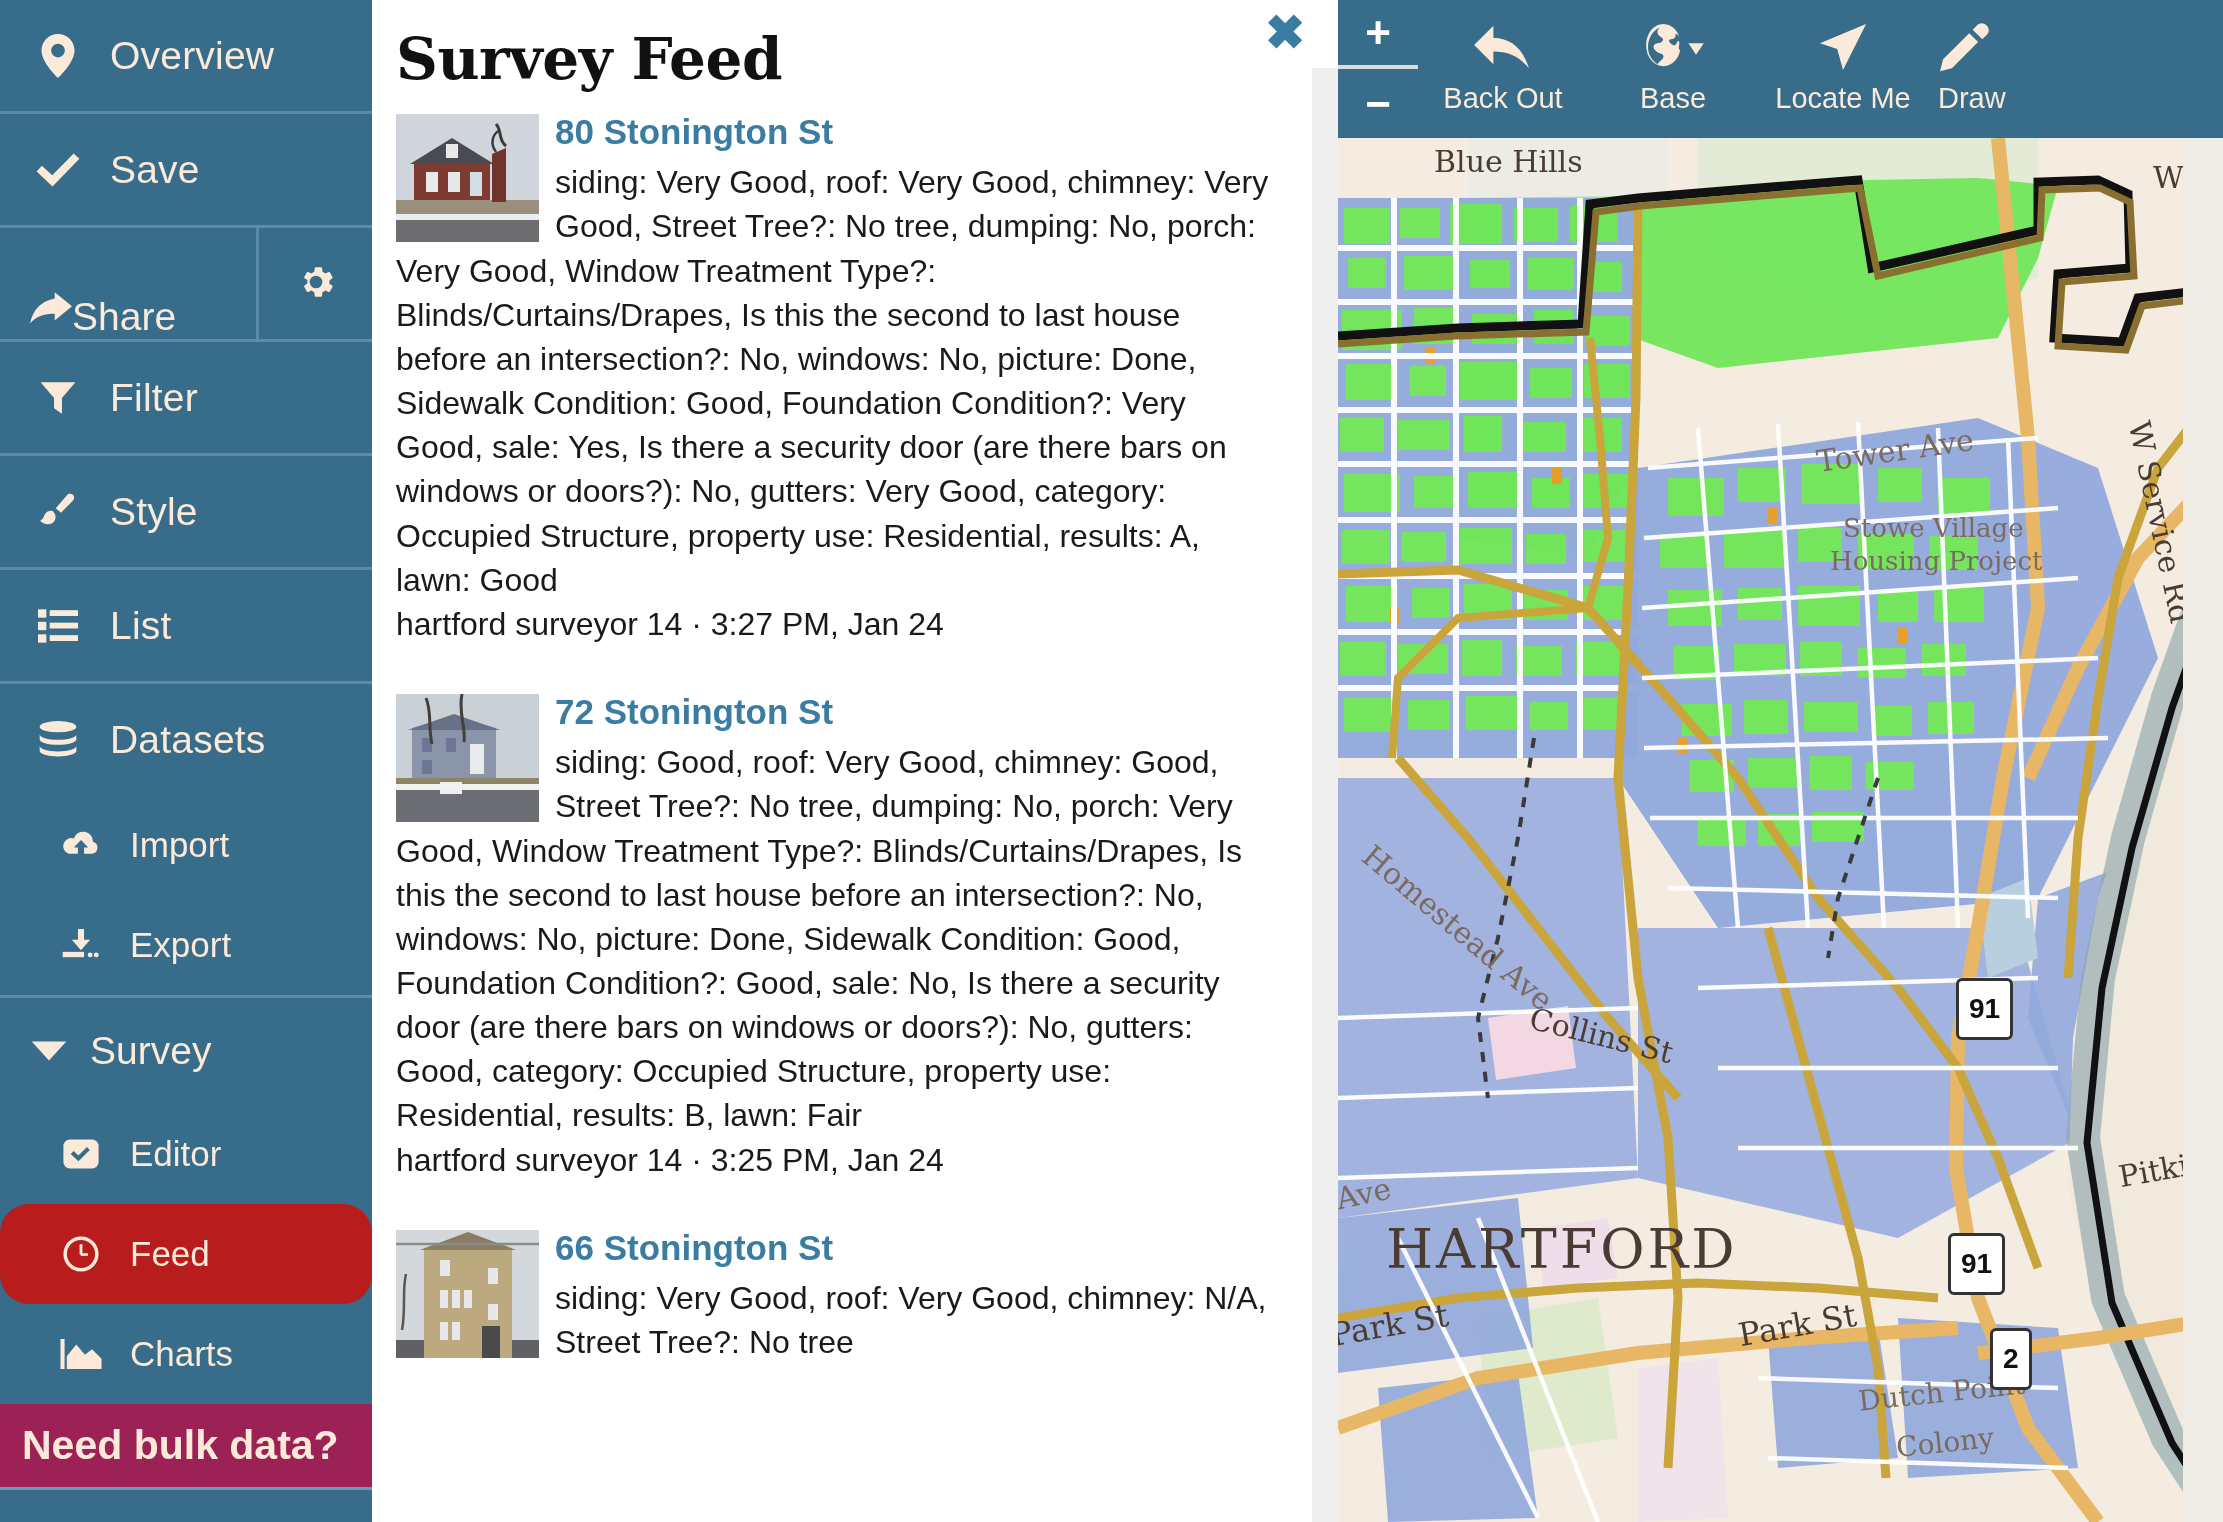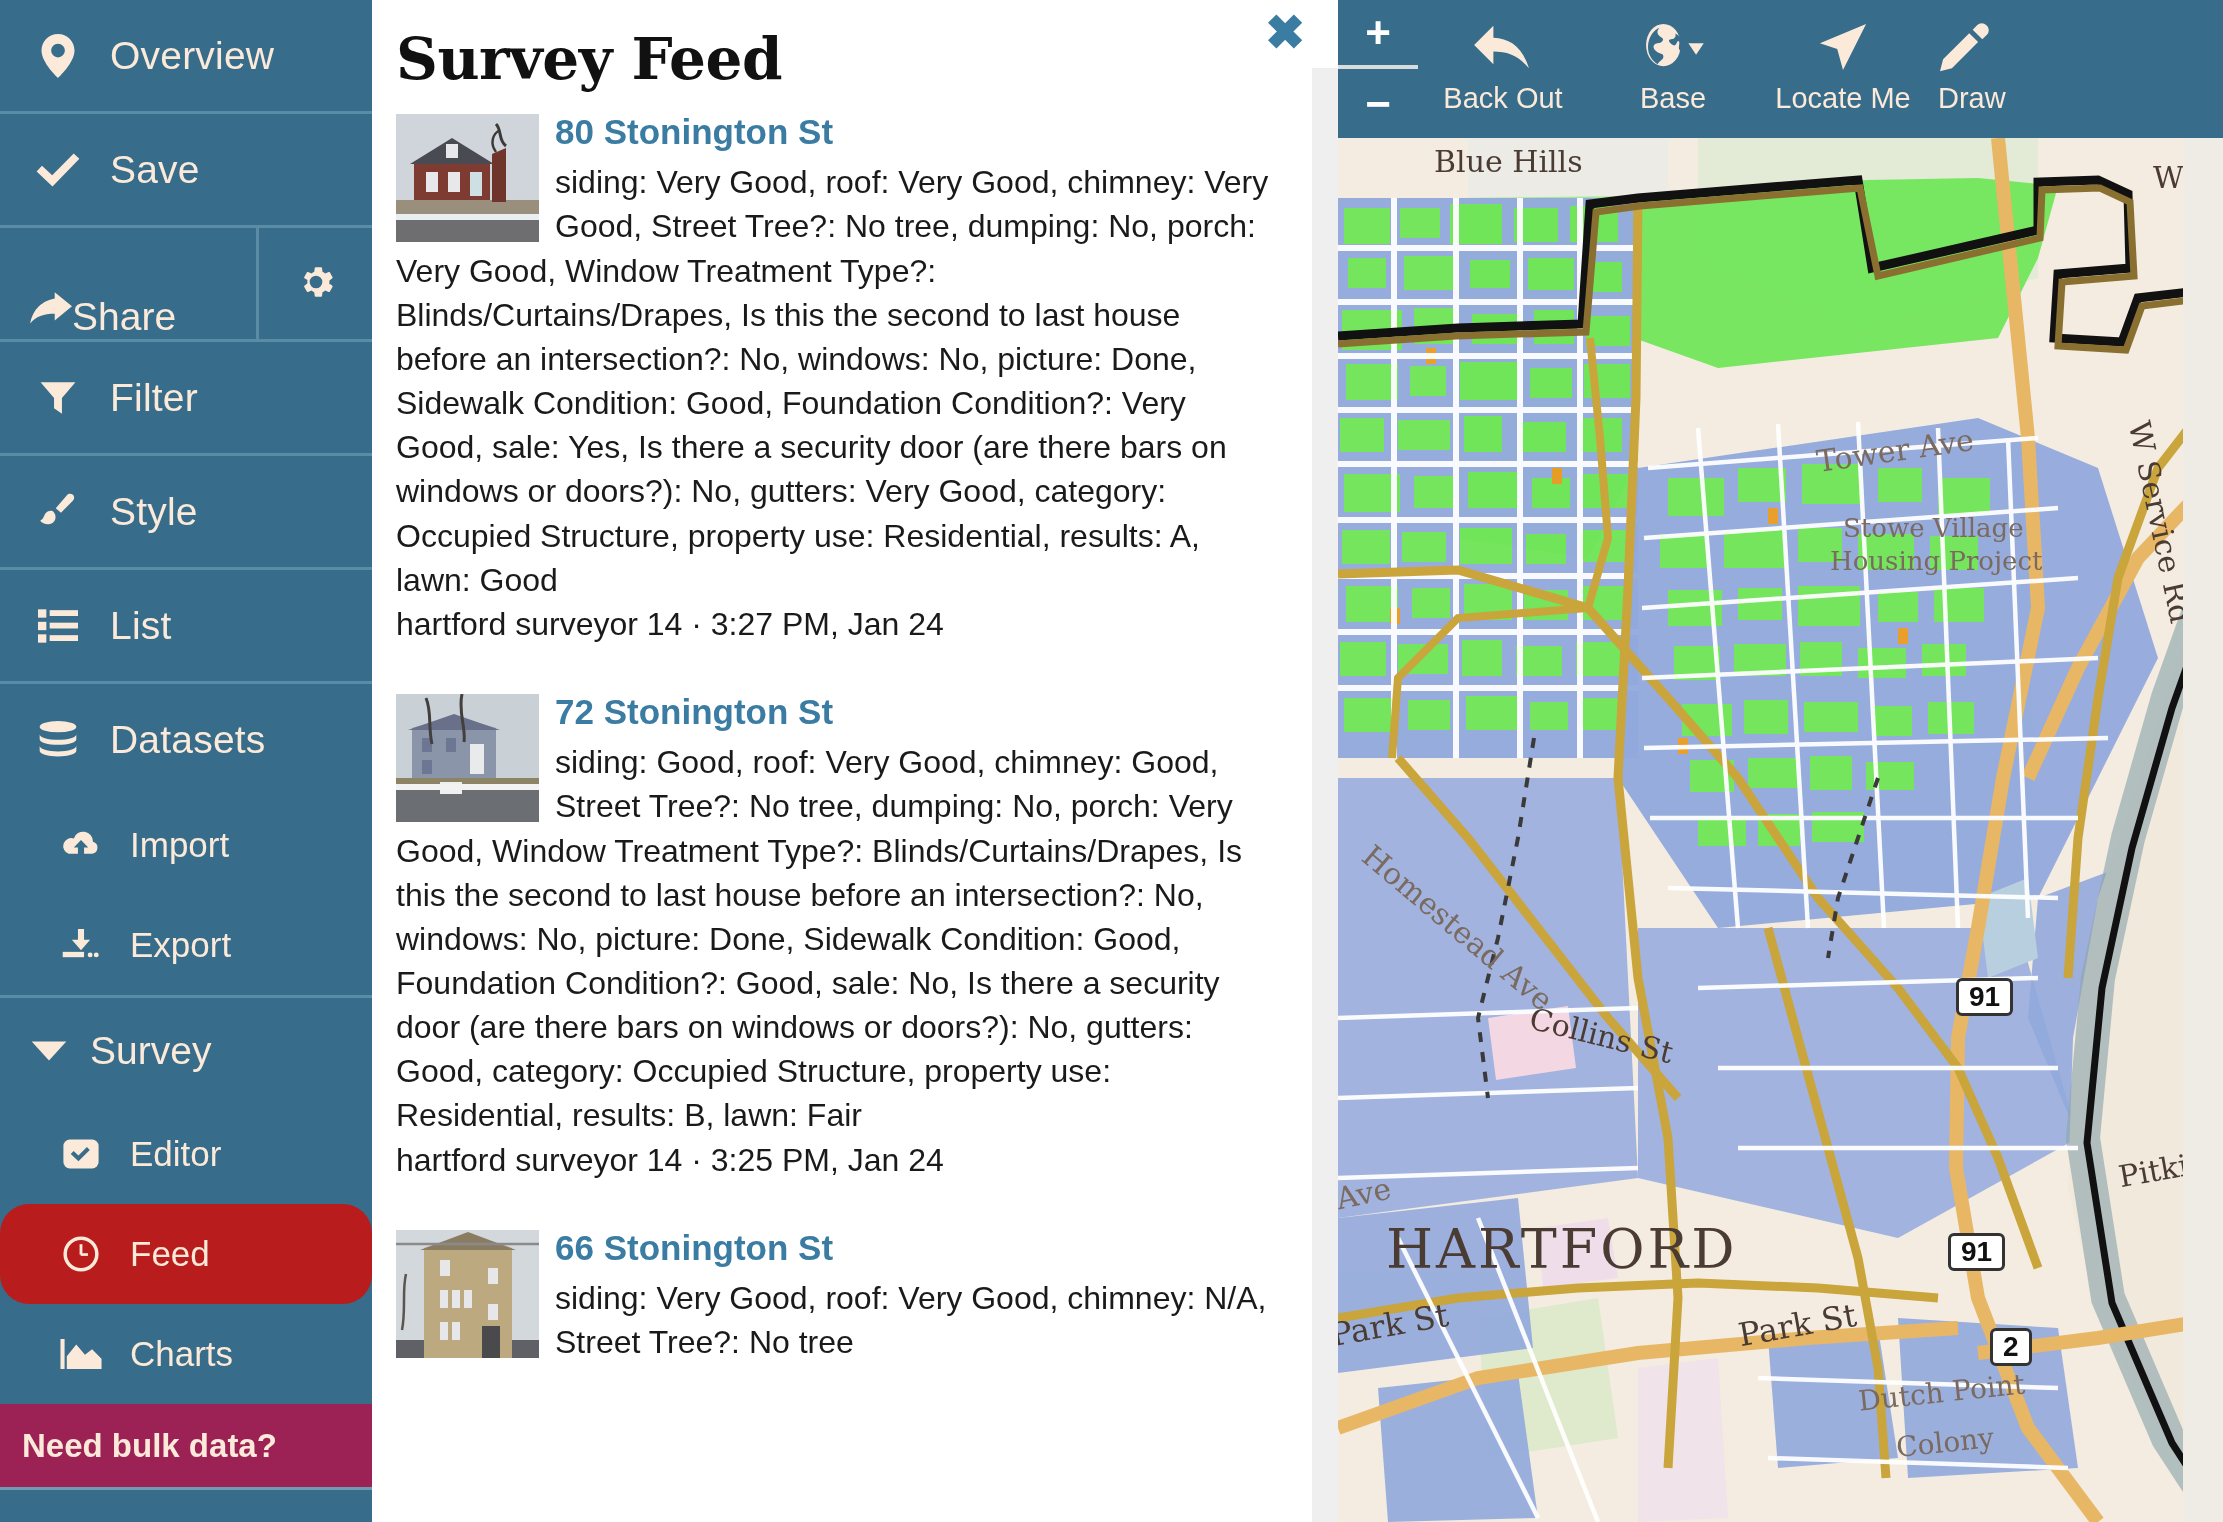--- a/index.html
+++ b/index.html
@@ -74,21 +74,21 @@
   }
   .section-head .caret {
     width: 58px; flex: 0 0 58px;
     display: flex; align-items: center; justify-content: center;
     margin-right: 12px;
   }
 
   #bulk-bar {
     background: #9c2155;
     color: #fbead9;
-    font-size: 33px;
+    font-size: 41px;
     font-weight: bold;
     display: flex; align-items: center;
     padding-left: 22px;
     height: 86px;
     border-bottom: 3px solid #6f9bb2;
   }
   #sidebar-footer {
     background: #376c8a;
     flex: 1 1 auto;
   }
@@ -223,21 +223,21 @@
   .maplabel.faint { color: #7a6a5f; }
   .shield {
     position: absolute;
     background: #fff;
     border: 3px solid #333;
     border-radius: 6px;
     font-family: "Liberation Sans", sans-serif;
     font-size: 28px;
     font-weight: bold;
     color: #111;
-    padding: 0 10px;
+    padding: 12px 10px;
     text-align: center;
   }
   
   #gap-strip {
     position:absolute; left:1312px; top:0; width:26px; height:1522px;
     background:#ffffff; z-index:3;
   }
 </style>
 </head>
 <body>

